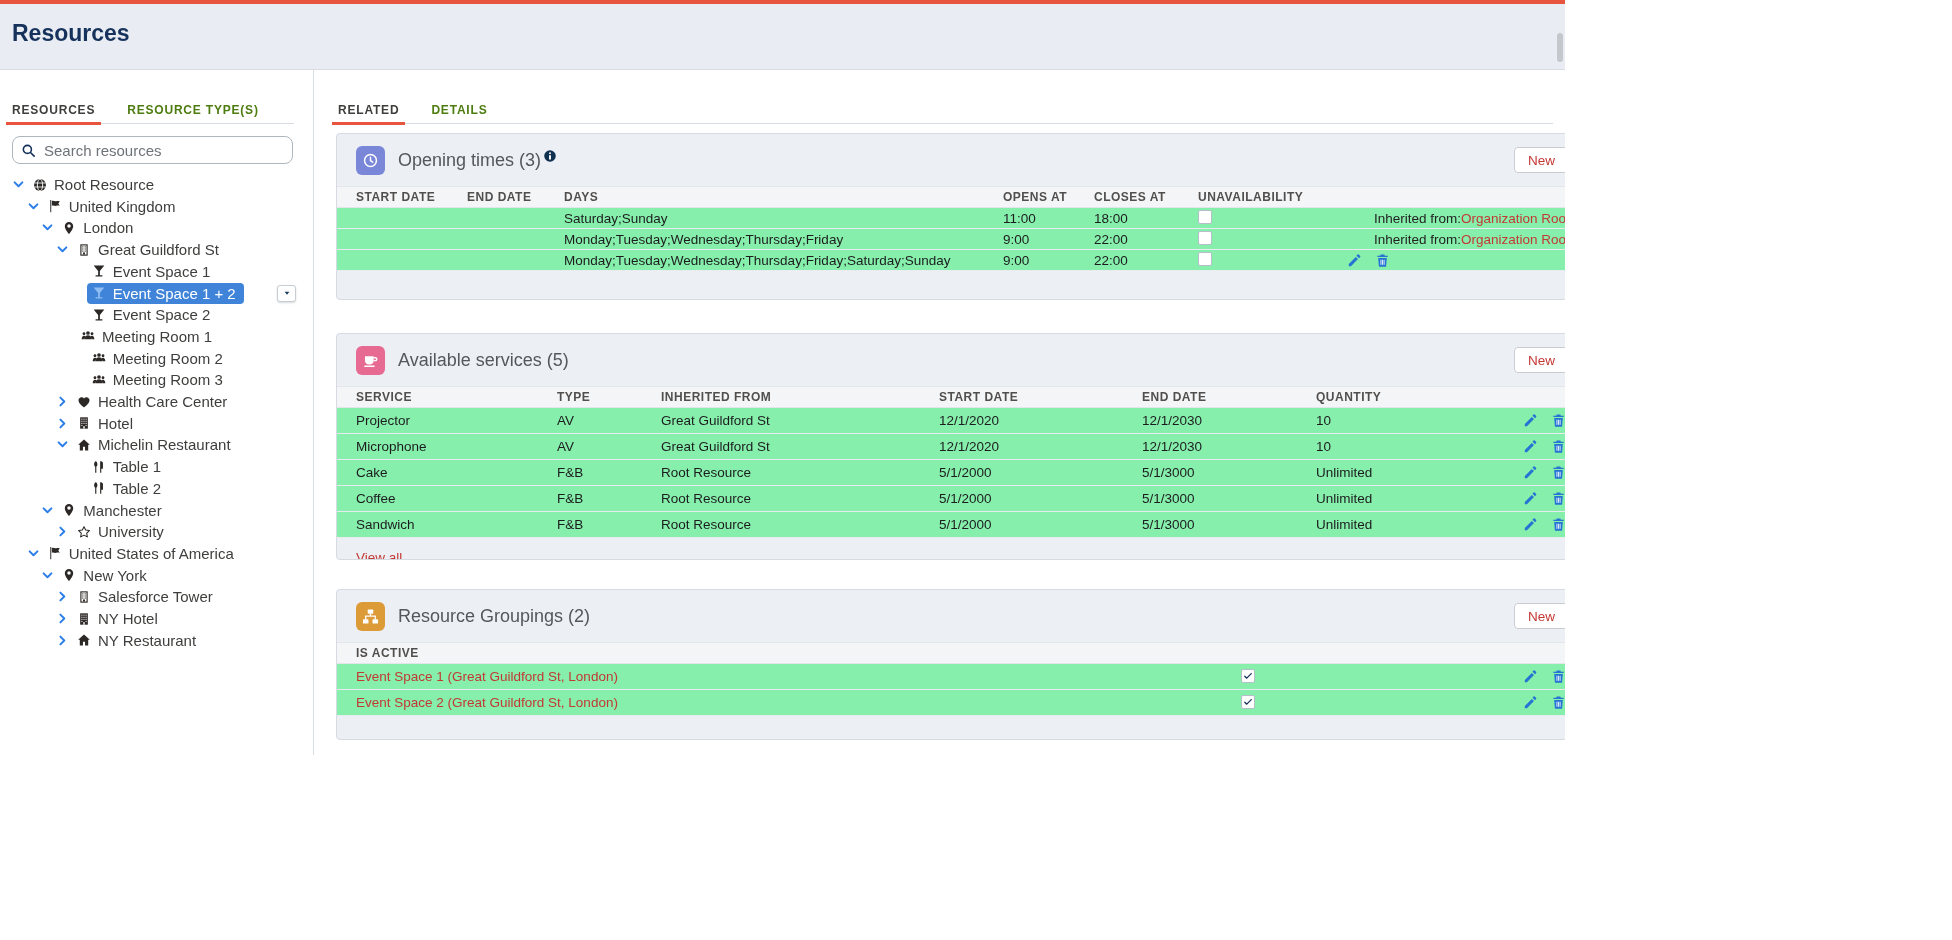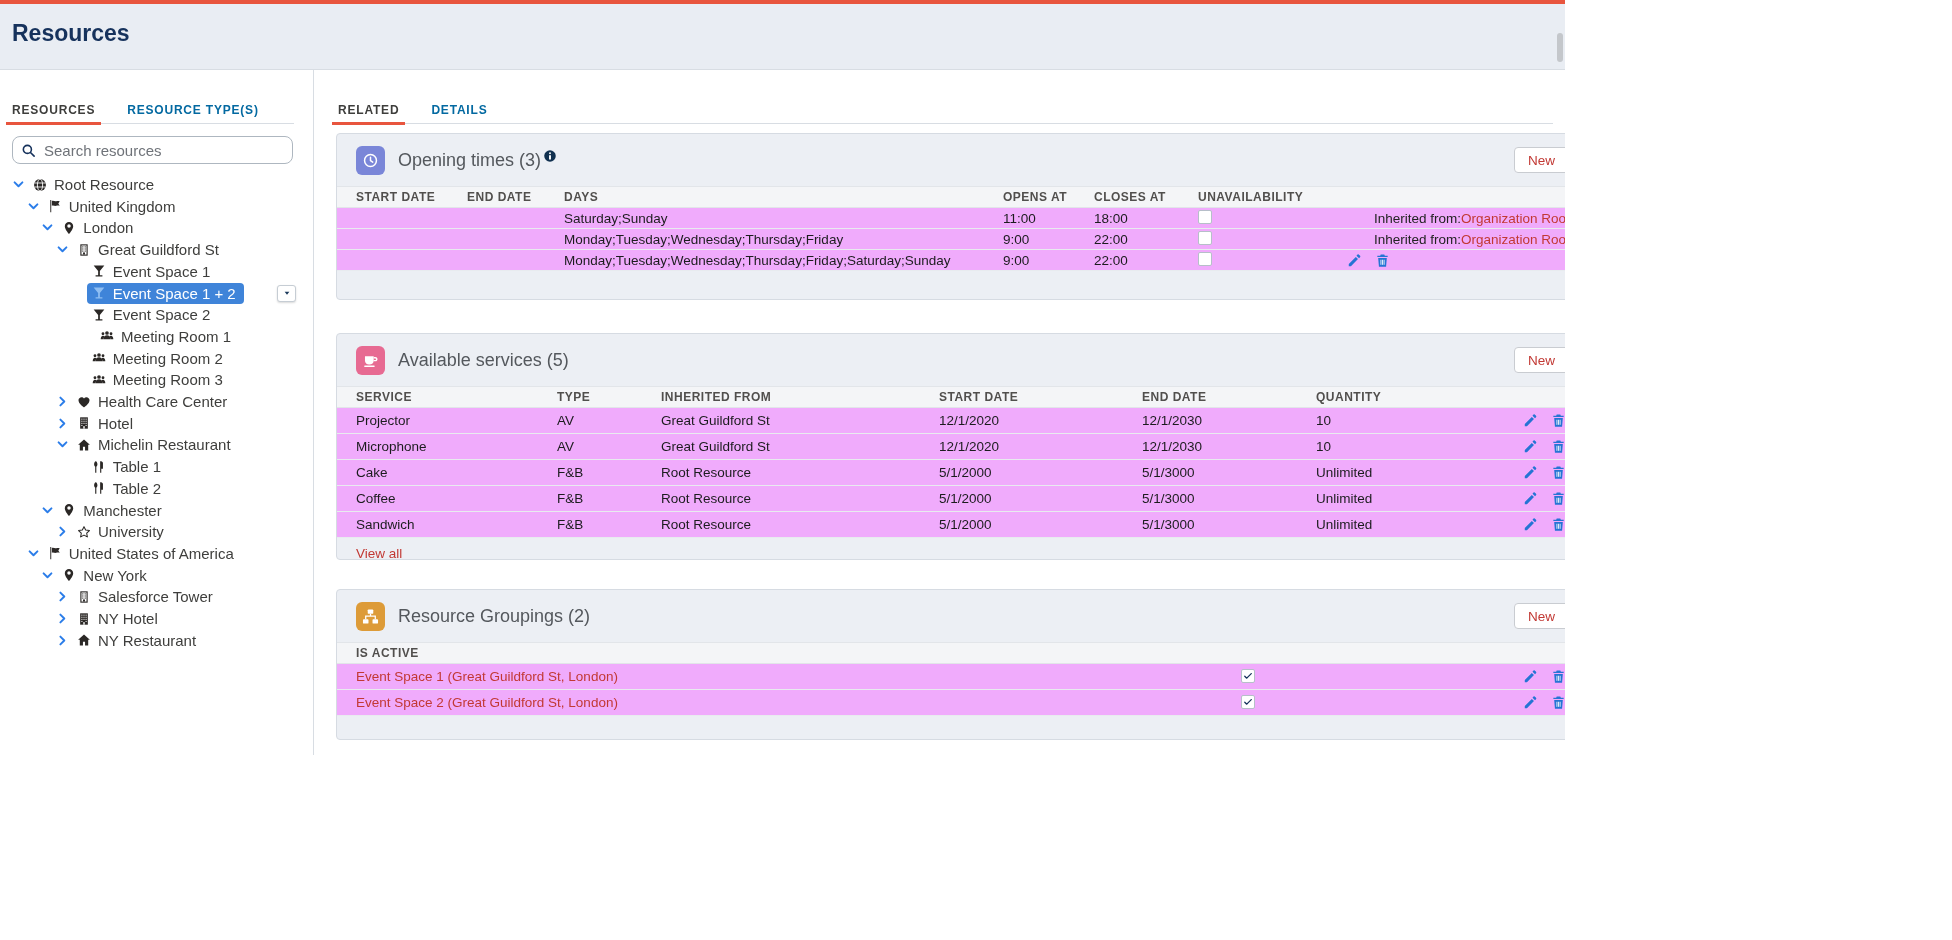--- a/index.html
+++ b/index.html
@@ -14,21 +14,21 @@
   .bc-link { color:#c23934; cursor:pointer; }
   .bc-sep { color:#3e3e3c; margin:0 5px; }
 
   
   #sidebar-border { position:absolute; left:313px; top:70px; width:1px; height:685px; background:#d8dde3; }
   .tabbar { position:absolute; top:96px; height:28px; border-bottom:1px solid #d8dde3; display:flex; gap:28px; }
   #side-tabs { left:10px; width:284px; }
   #main-tabs { left:336px; width:1217px; }
   .tab { position:relative; font-size:12px; font-weight:bold; letter-spacing:.8px; color:#3e3e3c;
          display:flex; align-items:center; height:28px; padding:0 2px; cursor:pointer; }
-  .tab.inactive { color:#0369a1; }
+  .tab.inactive { color:#4d7c0f; }
   .tab.active::after { content:""; position:absolute; left:-4px; right:-4px; bottom:-1px; height:3px; background:#e8553e; }
 
   
   #search-box { position:absolute; left:12px; top:136px; width:281px; height:28px; background:#fff;
                 border:1px solid #aeb7c0; border-radius:8px; display:flex; align-items:center; padding:0 8px; }
   #search-box .ph { color:#6f7379; font-size:15px; margin-left:8px; }
   #search-box svg { color:#16325c; }
 
   
   .tree-row { position:absolute; left:0; width:300px; height:22px; }
@@ -52,36 +52,36 @@
   .pic { width:29px; height:29px; border-radius:6px; display:flex; align-items:center; justify-content:center; margin-right:13px; flex:none; }
   .pic-clock { background:#7a86d8; }
   .pic-cup { background:#e76a92; }
   .pic-sitemap { background:#dd9b38; }
   .ptitle { font-size:18px; color:#54585d; }
   .info { width:14px; height:14px; color:#10304f; margin-left:2px; margin-top:-8px; display:inline-flex; }
   .new-btn { margin-left:auto; height:26px; padding:0 13px; background:#fff; border:1px solid #c9ccd1;
              border-radius:4px; color:#c23934; font-size:13.5px; font-family:inherit; cursor:pointer; }
   .thead { height:22px; background:#f4f5f7; border-top:1px solid #e2e5e9; border-bottom:1px solid #e2e5e9;
            display:grid; align-items:center; font-size:12px; font-weight:bold; color:#514f4d; letter-spacing:.5px; }
-  .trow { background:#f0abfc; display:grid; align-items:center; border-bottom:1px solid #e8ebef;
+  .trow { background:#86efac; display:grid; align-items:center; border-bottom:1px solid #e8ebef;
           font-size:13.5px; color:#1c1c1e; }
   .ot-grid { grid-template-columns:111px 97px 439px 91px 104px 140px 1fr; padding:0 19px; }
   .sv-grid { grid-template-columns:201px 104px 278px 203px 174px 150px 1fr; padding:0 19px; }
   .rg-grid { grid-template-columns:885px 206px 1fr; padding:0 19px; }
   #panel-ot .trow { height:21px; }
   #panel-sv .trow, #panel-rg .trow { height:26px; }
   .tail { display:flex; justify-content:flex-end; align-items:center; white-space:nowrap; }
   .inh-prefix { color:#232323;margin-left:36px; }
   .red-link { color:#c23934; cursor:pointer; }
   .cb { width:14px; height:14px; border:1px solid #b6bfc9; border-radius:2px; background:#fff;
         display:inline-flex; align-items:center; justify-content:center; cursor:pointer; }
   .acts { display:flex; gap:13px; justify-content:flex-end; align-items:center; color:#2574d4; }
   .acts.left { justify-content:flex-start; padding-left:9px; }
   .aicon { width:15px; height:15px; display:inline-flex; cursor:pointer; color:#2574d4; }
-  .pfoot { display:flex; align-items:center; padding:2px 19px; height:30px; font-size:13.5px; }
+  .pfoot { display:flex; padding:12px 19px; height:30px; font-size:13.5px; }
 
   #scroll-thumb { position:absolute; left:1557px; top:33px; width:6px; height:29px; background:#c4c7cb; border-radius:3px; }
   svg { display:block; }
 </style>
 </head>
 <body>
 
 <div id="viewport">
   <div id="header">
     <div id="page-title">Resources</div>
@@ -211,21 +211,21 @@
         <span class="pill" style="left: 86.68px;">
           <span class="ticon" style="display: inline-flex;">
             <svg width="14" height="14" viewBox="0 0 16 16">
               <path fill="currentColor" d="M1.9 1.6h12.2L9 8v4.9h2.9v1.5H4.1v-1.5H7V8z"></path>
             </svg>
           </span>
           <span>Event Space 2</span>
         </span>
       </div>
       <div class="tree-row" style="top: 325.9px;">
-        <span class="pill" style="left: 95px;">
+        <span class="pill" style="left: 76px;">
           <span class="ticon" style="display: inline-flex;">
             <svg width="14" height="14" viewBox="0 0 16 16">
               <g fill="currentColor">
                 <circle cx="8" cy="4.6" r="2.1"></circle>
                 <path d="M8 7.2c2 0 3.5 1.4 3.7 3.3l.1 1.1H4.2l.1-1.1C4.5 8.6 6 7.2 8 7.2z"></path>
                 <circle cx="3.4" cy="5.4" r="1.6"></circle>
                 <path d="M3.4 7.6c.8 0 1.5.3 2 .8-.7.8-1.2 1.8-1.3 2.9l-.05.3H.8l.1-1C1.1 8.8 2.1 7.6 3.4 7.6z"></path>
                 <circle cx="12.6" cy="5.4" r="1.6"></circle>
                 <path d="M12.6 7.6c1.3 0 2.3 1.2 2.5 3l.1 1h-3.25l-.05-.3c-.1-1.1-.6-2.1-1.3-2.9.5-.5 1.2-.8 2-.8z"></path>
               </g>

